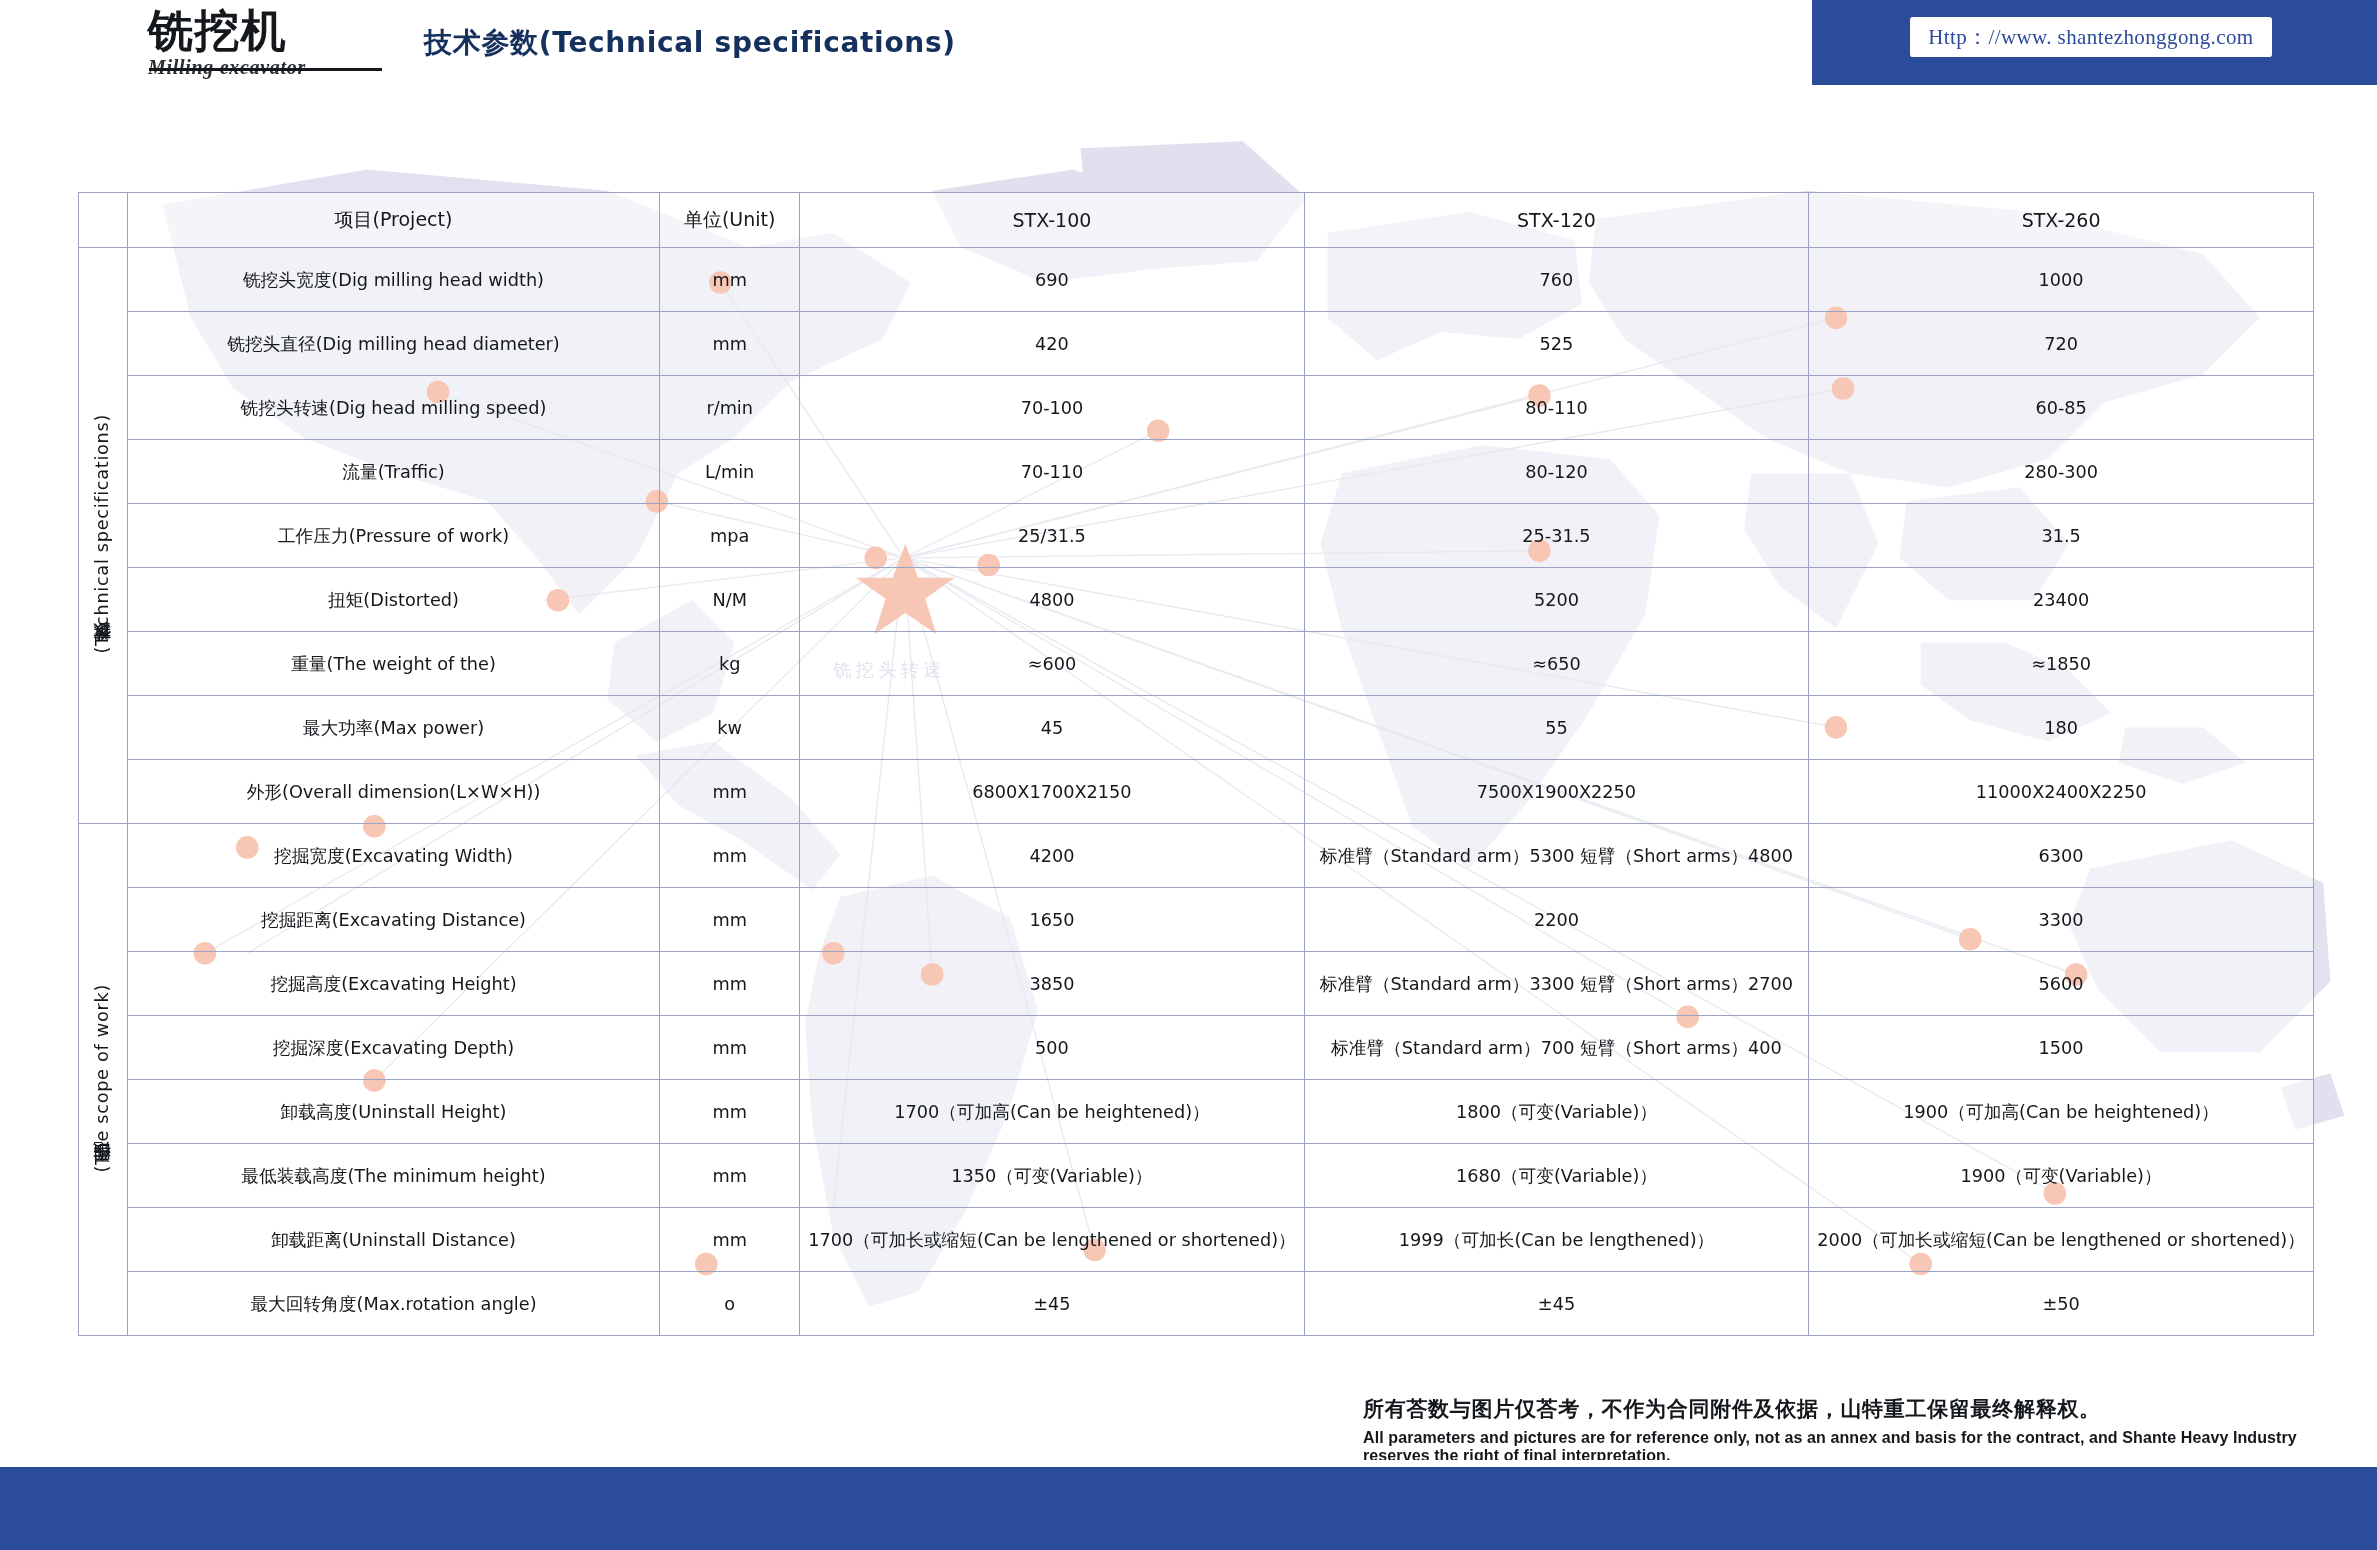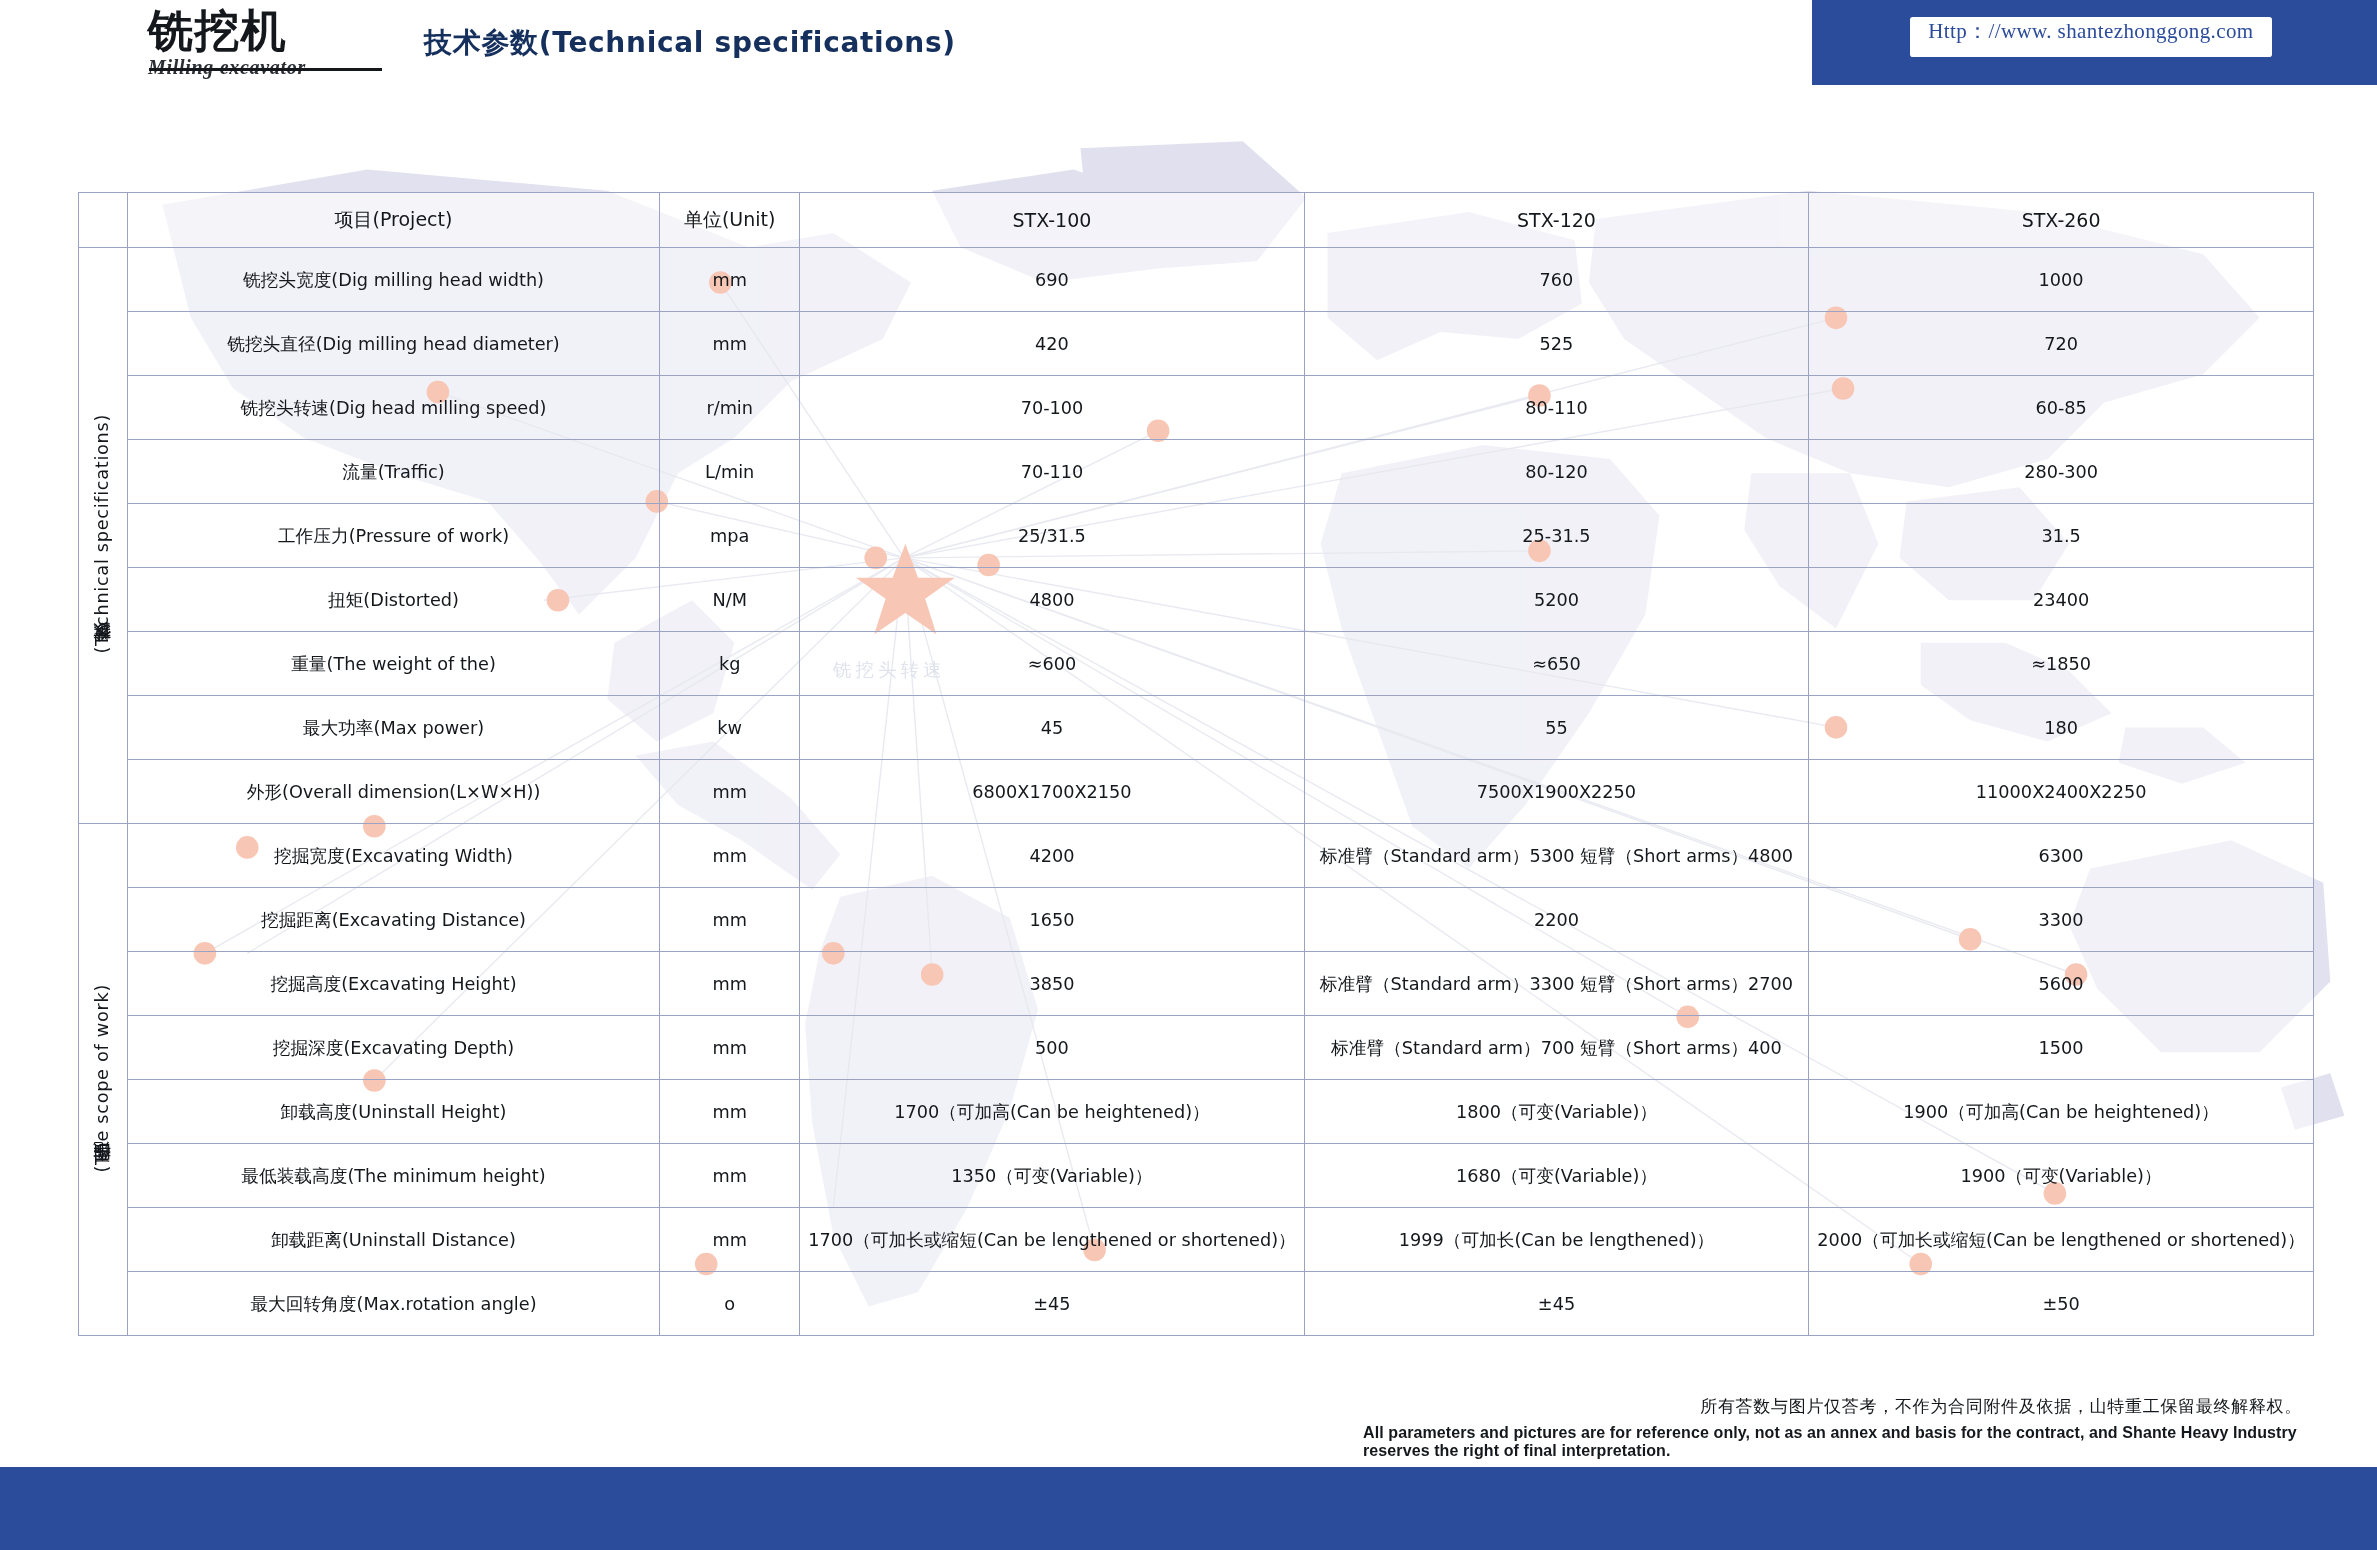--- a/index.html
+++ b/index.html
@@ -71,21 +71,21 @@
     color: #16305e;
     letter-spacing: 0.7px;
   }
   .url-pill {
     position: absolute;
     top: 17px; right: 105px;
     height: 40px;
     padding: 0 18.4px;
     background: #ffffff;
     border-radius: 2.8px;
-    display: flex; align-items: flex-start;
+    display: flex; align-items: center;
   }
   .url-pill span {
     font-family: "Liberation Serif", serif;
     font-size: 21px;
     color: #2b4b9b;
     letter-spacing: 0.4px;
   }
 
   
   .map-layer {
@@ -148,25 +148,24 @@
 
   
   .footer-note {
     position: absolute;
     left: 1363px; top: 1395px;
     width: 939px;
     text-align: left;
   }
   .footer-cn {
     font-family: "DejaVu Sans", sans-serif;
-    font-size: 17px;
-    font-weight: normal;
+    font-size: 21px;
+    font-weight: bold;
     color: #14181c;
     letter-spacing: 0.7px;
-    text-align: right;
   }
   .footer-en {
     font-family: "Liberation Sans", sans-serif;
     font-size: 16px;
     font-weight: bold;
     color: #14181c;
     margin-top: 5.7px;
     letter-spacing: 0.1px;
   }
   .footer-bar {

